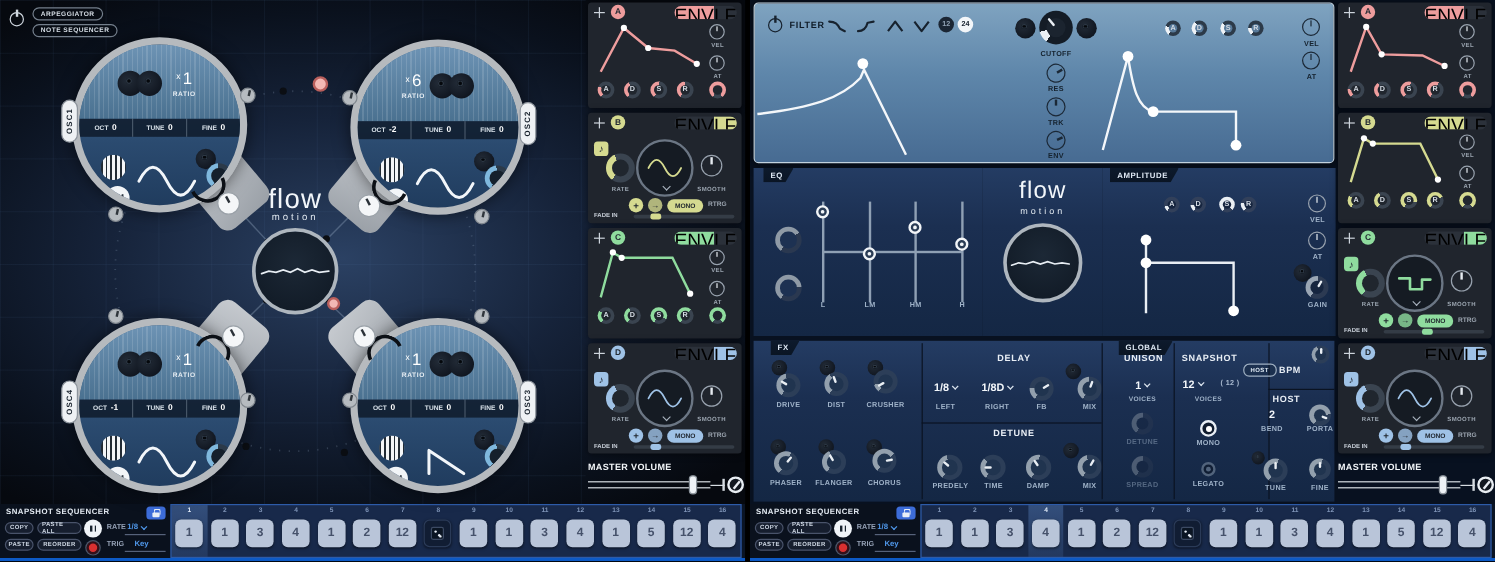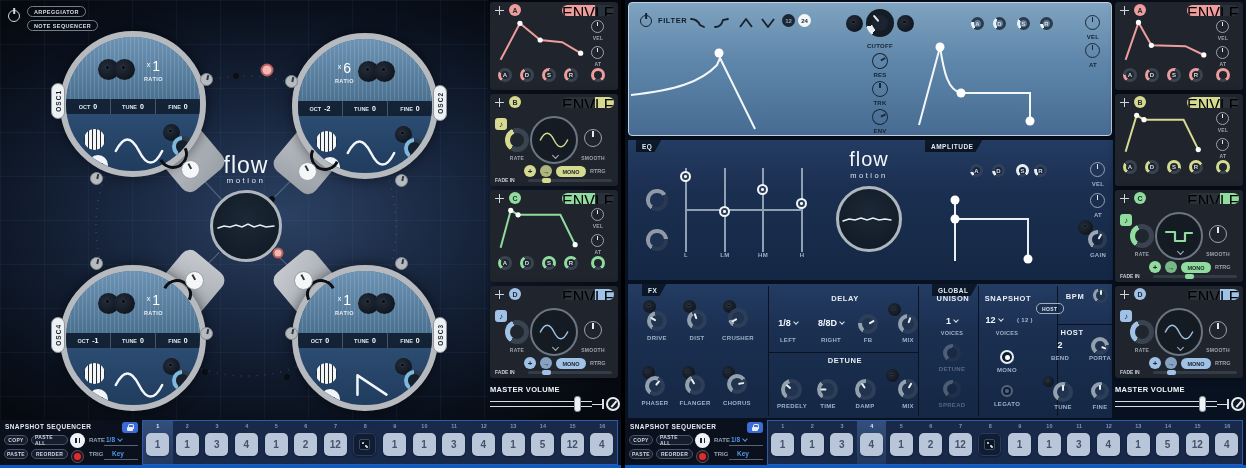--- a/index.html
+++ b/index.html
@@ -785,21 +785,21 @@
       <div class="ak t fxk" style="position:absolute;left:99px;top:90px;width:20px;height:20px;--fill:200deg;--rot:80deg"></div>
       <div class="llab" style="left:87px;top:116px;width:44px">CHORUS</div>
       <i class="vdiv" style="left:140px;top:2px;height:130px"></i>
       <div class="wlab" style="left:187px;top:10px;width:60px">DELAY</div>
       <div class="bigv" style="left:140px;top:34px;width:40px">
           <span>1/8</span>
           <i class="wchev"></i>
         </div>
       <div class="llab" style="left:140px;top:53px;width:40px">LEFT</div>
       <div class="bigv" style="left:181px;top:34px;width:44px">
-          <span>8/8D</span>
+          <span>1/8D</span>
           <i class="wchev"></i>
         </div>
       <div class="llab" style="left:181px;top:53px;width:44px">RIGHT</div>
       <div class="ak t fxk" style="position:absolute;left:230px;top:30px;width:20px;height:20px;--fill:60deg;--rot:60deg"></div>
       <div class="llab" style="left:220px;top:53px;width:40px">FB</div>
       <div class="modc" style="position:absolute;left:260px;top:19px;width:13px;height:13px"></div>
       <div class="ak t fxk" style="position:absolute;left:270px;top:30px;width:20px;height:20px;--fill:140deg;--rot:20deg"></div>
       <div class="llab" style="left:260px;top:53px;width:40px">MIX</div>
       <i class="hdiv" style="left:140px;top:68px;width:150px"></i>
       <div class="wlab" style="left:187px;top:72px;width:60px">DETUNE</div>
@@ -830,21 +830,21 @@
           <span>12</span>
           <i class="wchev"></i>
         </div>
       <div class="llab" style="left:382px;top:33px;width:30px;color:#a9bad0">( 12 )</div>
       <div class="llab" style="left:359px;top:46px;width:40px;font-size:5.5px">VOICES</div>
       <div class="radio" style="left:372px;top:66px;width:14px;height:14px"></div>
       <div class="llab" style="left:359px;top:83px;width:40px">MONO</div>
       <div class="radio off" style="left:373px;top:101px;width:12px;height:12px"></div>
       <div class="llab" style="left:359px;top:117px;width:40px">LEGATO</div>
       <i class="vdiv" style="left:429px;top:2px;height:130px"></i>
-      <div class="wlab" style="left:425px;top:8px;width:44px">BPM</div>
+      <div class="wlab" style="left:425px;top:20px;width:44px">BPM</div>
       <div class="host" style="left:408px;top:19px">HOST</div>
       <div class="ak t fxk" style="position:absolute;left:465px;top:4px;width:15px;height:15px;--fill:120deg"></div>
       <i class="hdiv" style="left:429px;top:40px;width:55px"></i>
       <div class="wlab" style="left:422px;top:44px;width:44px">HOST</div>
       <div class="bigv" style="left:418px;top:56px;width:28px">2</div>
       <div class="llab" style="left:414px;top:71px;width:36px">BEND</div>
       <div class="ak t fxk" style="position:absolute;left:463px;top:53px;width:18px;height:18px;--fill:230deg;--rot:110deg"></div>
       <div class="llab" style="left:454px;top:71px;width:36px">PORTA</div>
       <div class="modc" style="position:absolute;left:415px;top:92px;width:11px;height:11px"></div>
       <div class="ak t fxk" style="position:absolute;left:425px;top:98px;width:20px;height:20px;--fill:160deg"></div>

